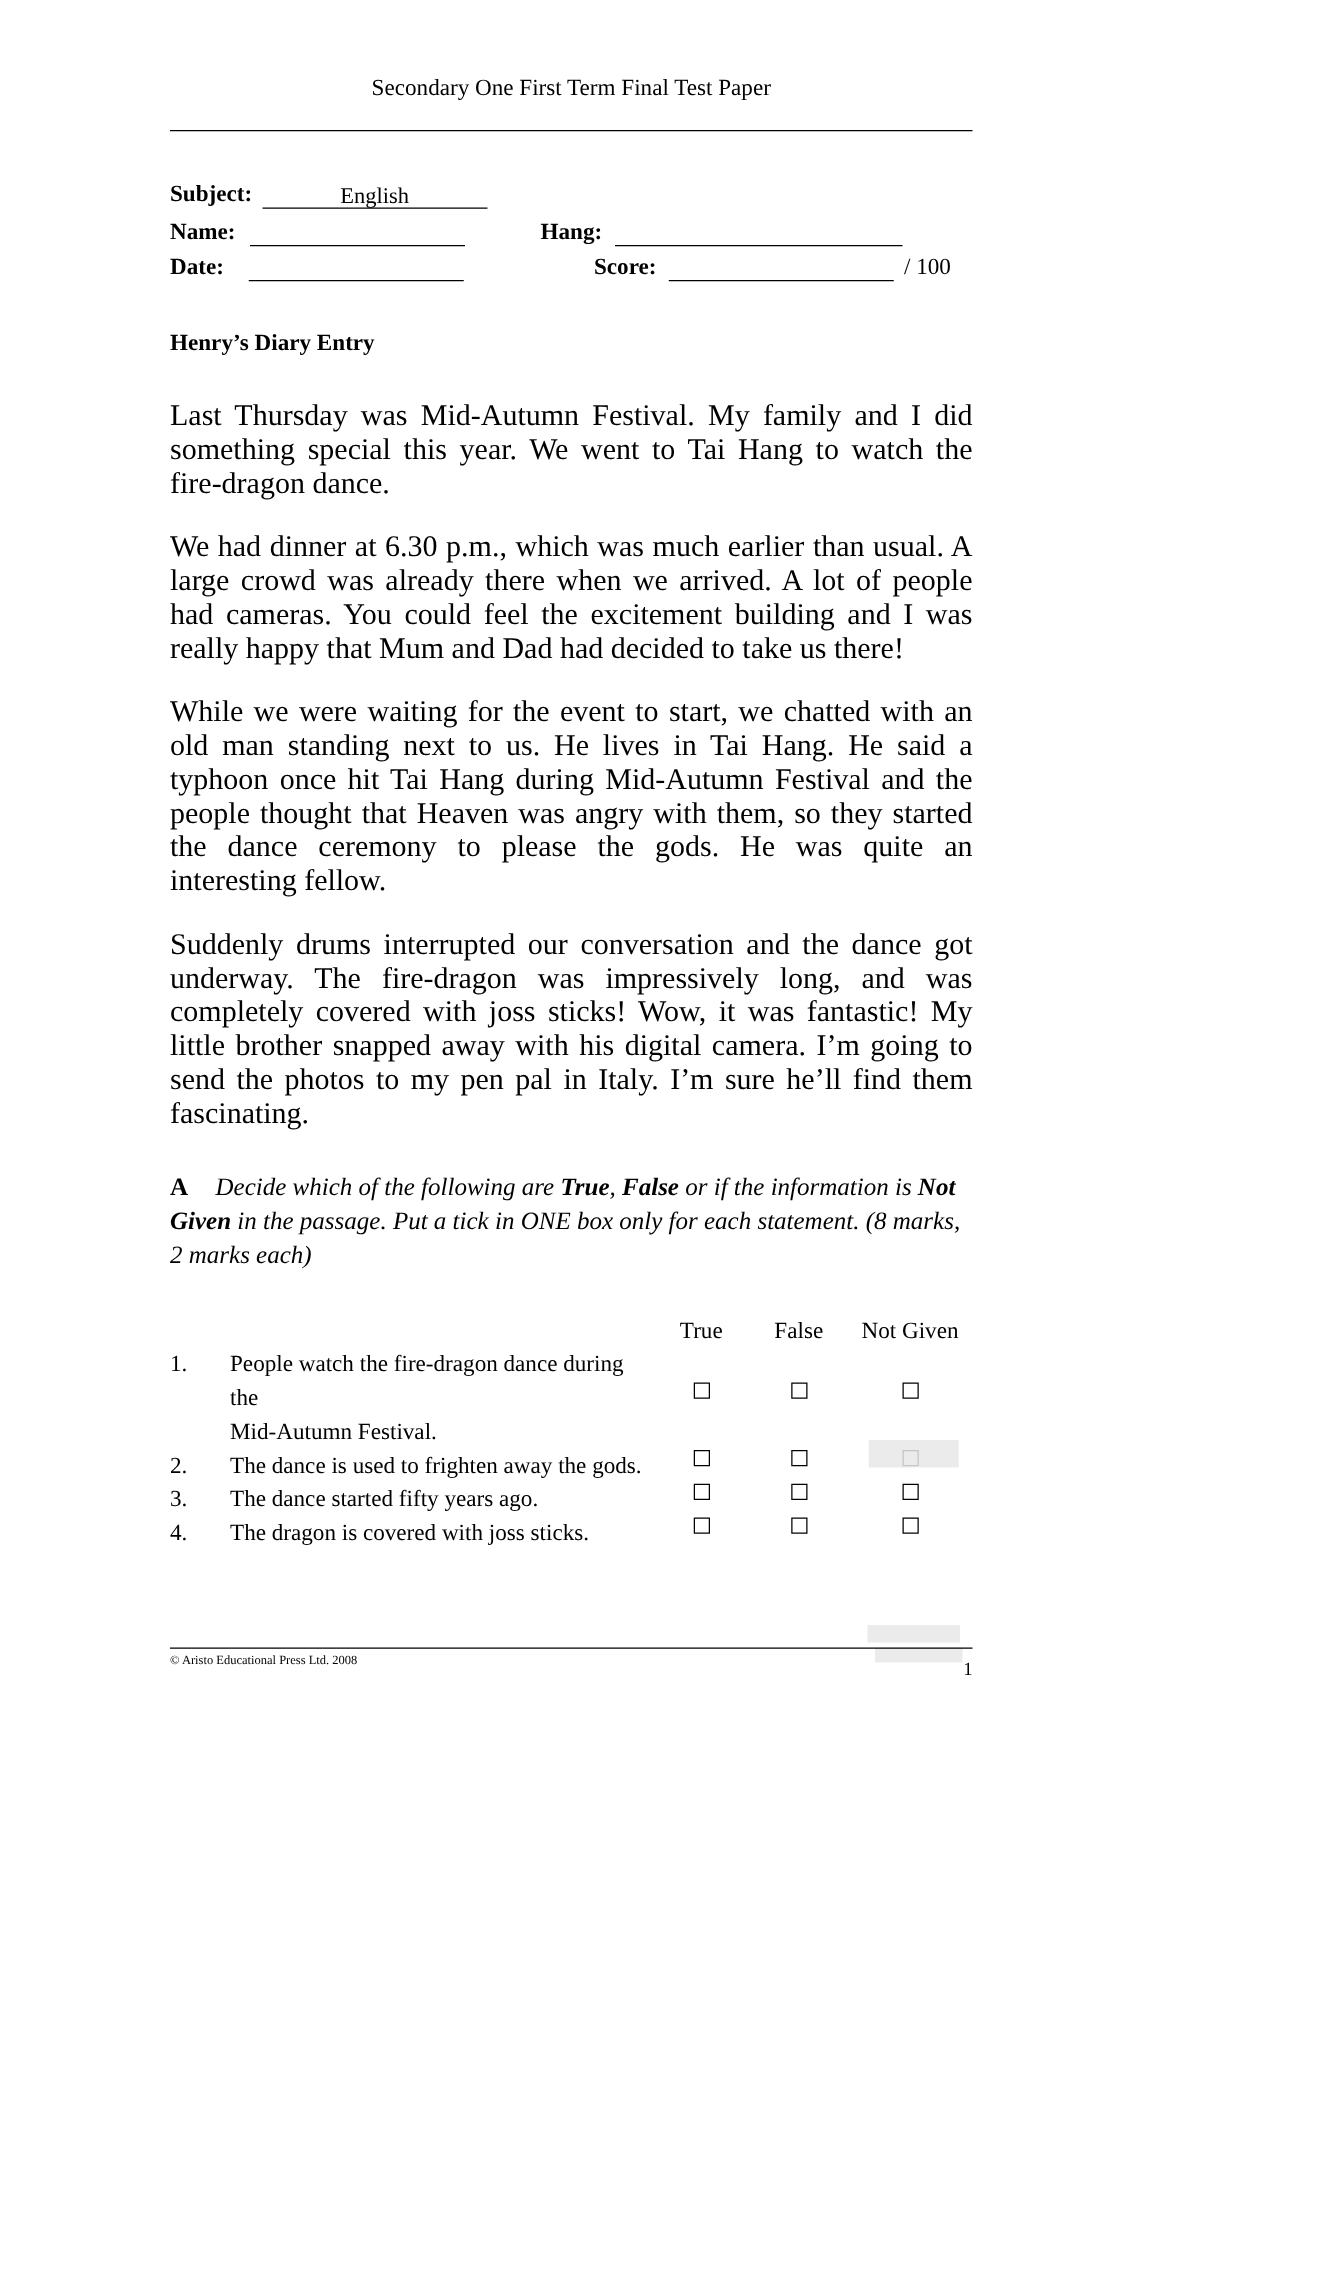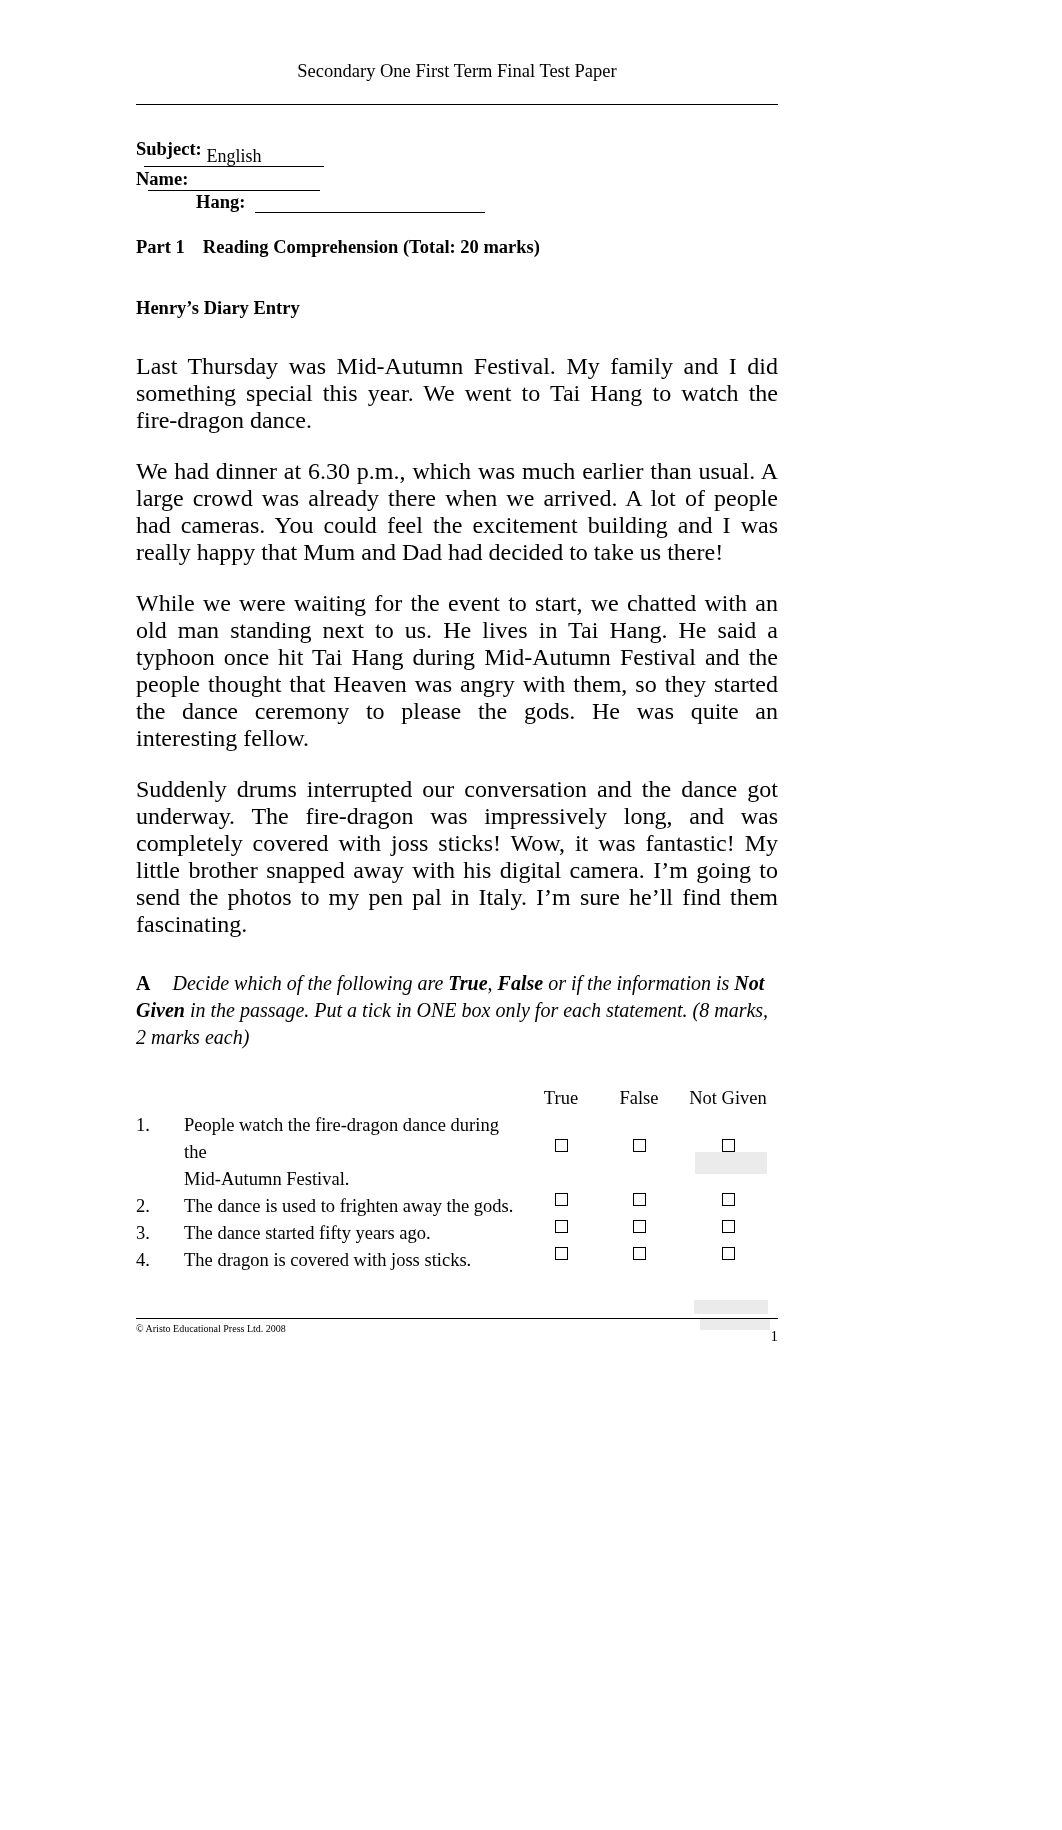--- a/index.html
+++ b/index.html
@@ -42,23 +42,23 @@
     width: 642px;
   }
 
   
   .form-block {
     margin-top: 34px;
     font-size: 18.5px;
   }
   .form-row {
     display: flex;
+    align-items: flex-end;
     height: 28px;
     margin-bottom: 0px;
-    flex-direction: column;
   }
   .form-row.r1 { margin-bottom: 2px; }
   .lbl {
     font-weight: bold;
     white-space: nowrap;
   }
   .fill {
     border-bottom: 1.2px solid #000;
     display: inline-block;
     position: relative;
@@ -208,26 +208,36 @@
           <span class="val"></span>
         </span>
         <span class="gap-class">
           <span class="lbl">Hang:</span>
           <span class="fill class-fill">
             <span class="val"></span>
           </span>
         </span>
       </div>
 
-
-    </div>
-
-    <div class="part-heading">
-      <span class="pnum">Part 1</span><span>Reading Comprehension (Total: 20 marks)</span>
-    </div>
+      <div class="form-row">
+        <span class="lbl">Date:</span>
+        <span class="fill date-fill">
+          <span class="val"></span>
+        </span>
+        <span class="gap-score">
+          <span class="lbl">Score:</span>
+          <span class="fill score-fill">
+            <span class="val"></span>
+          </span>
+          <span class="over100">/ 100</span>
+        </span>
+      </div>
+
+    </div>
+
 
     <div class="passage-title">Henry’s Diary Entry</div>
 
     <div class="passage">
       <p>Last Thursday was Mid-Autumn Festival. My family and I did something special this year. We went to Tai Hang to watch the fire-dragon dance.</p>
       <p>We had dinner at 6.30 p.m., which was much earlier than usual. A large crowd was already there when we arrived. A lot of people had cameras. You could feel the excitement building and I was really happy that Mum and Dad had decided to take us there!</p>
       <p>While we were waiting for the event to start, we chatted with an old man standing next to us. He lives in Tai Hang. He said a typhoon once hit Tai Hang during Mid-Autumn Festival and the people thought that Heaven was angry with them, so they started the dance ceremony to please the gods. He was quite an interesting fellow.</p>
       <p class="last">Suddenly drums interrupted our conversation and the dance got underway. The fire-dragon was impressively long, and was completely covered with joss sticks! Wow, it was fantastic! My little brother snapped away with his digital camera. I’m going to send the photos to my pen pal in Italy. I’m sure he’ll find them fascinating.</p>
     </div>
 

